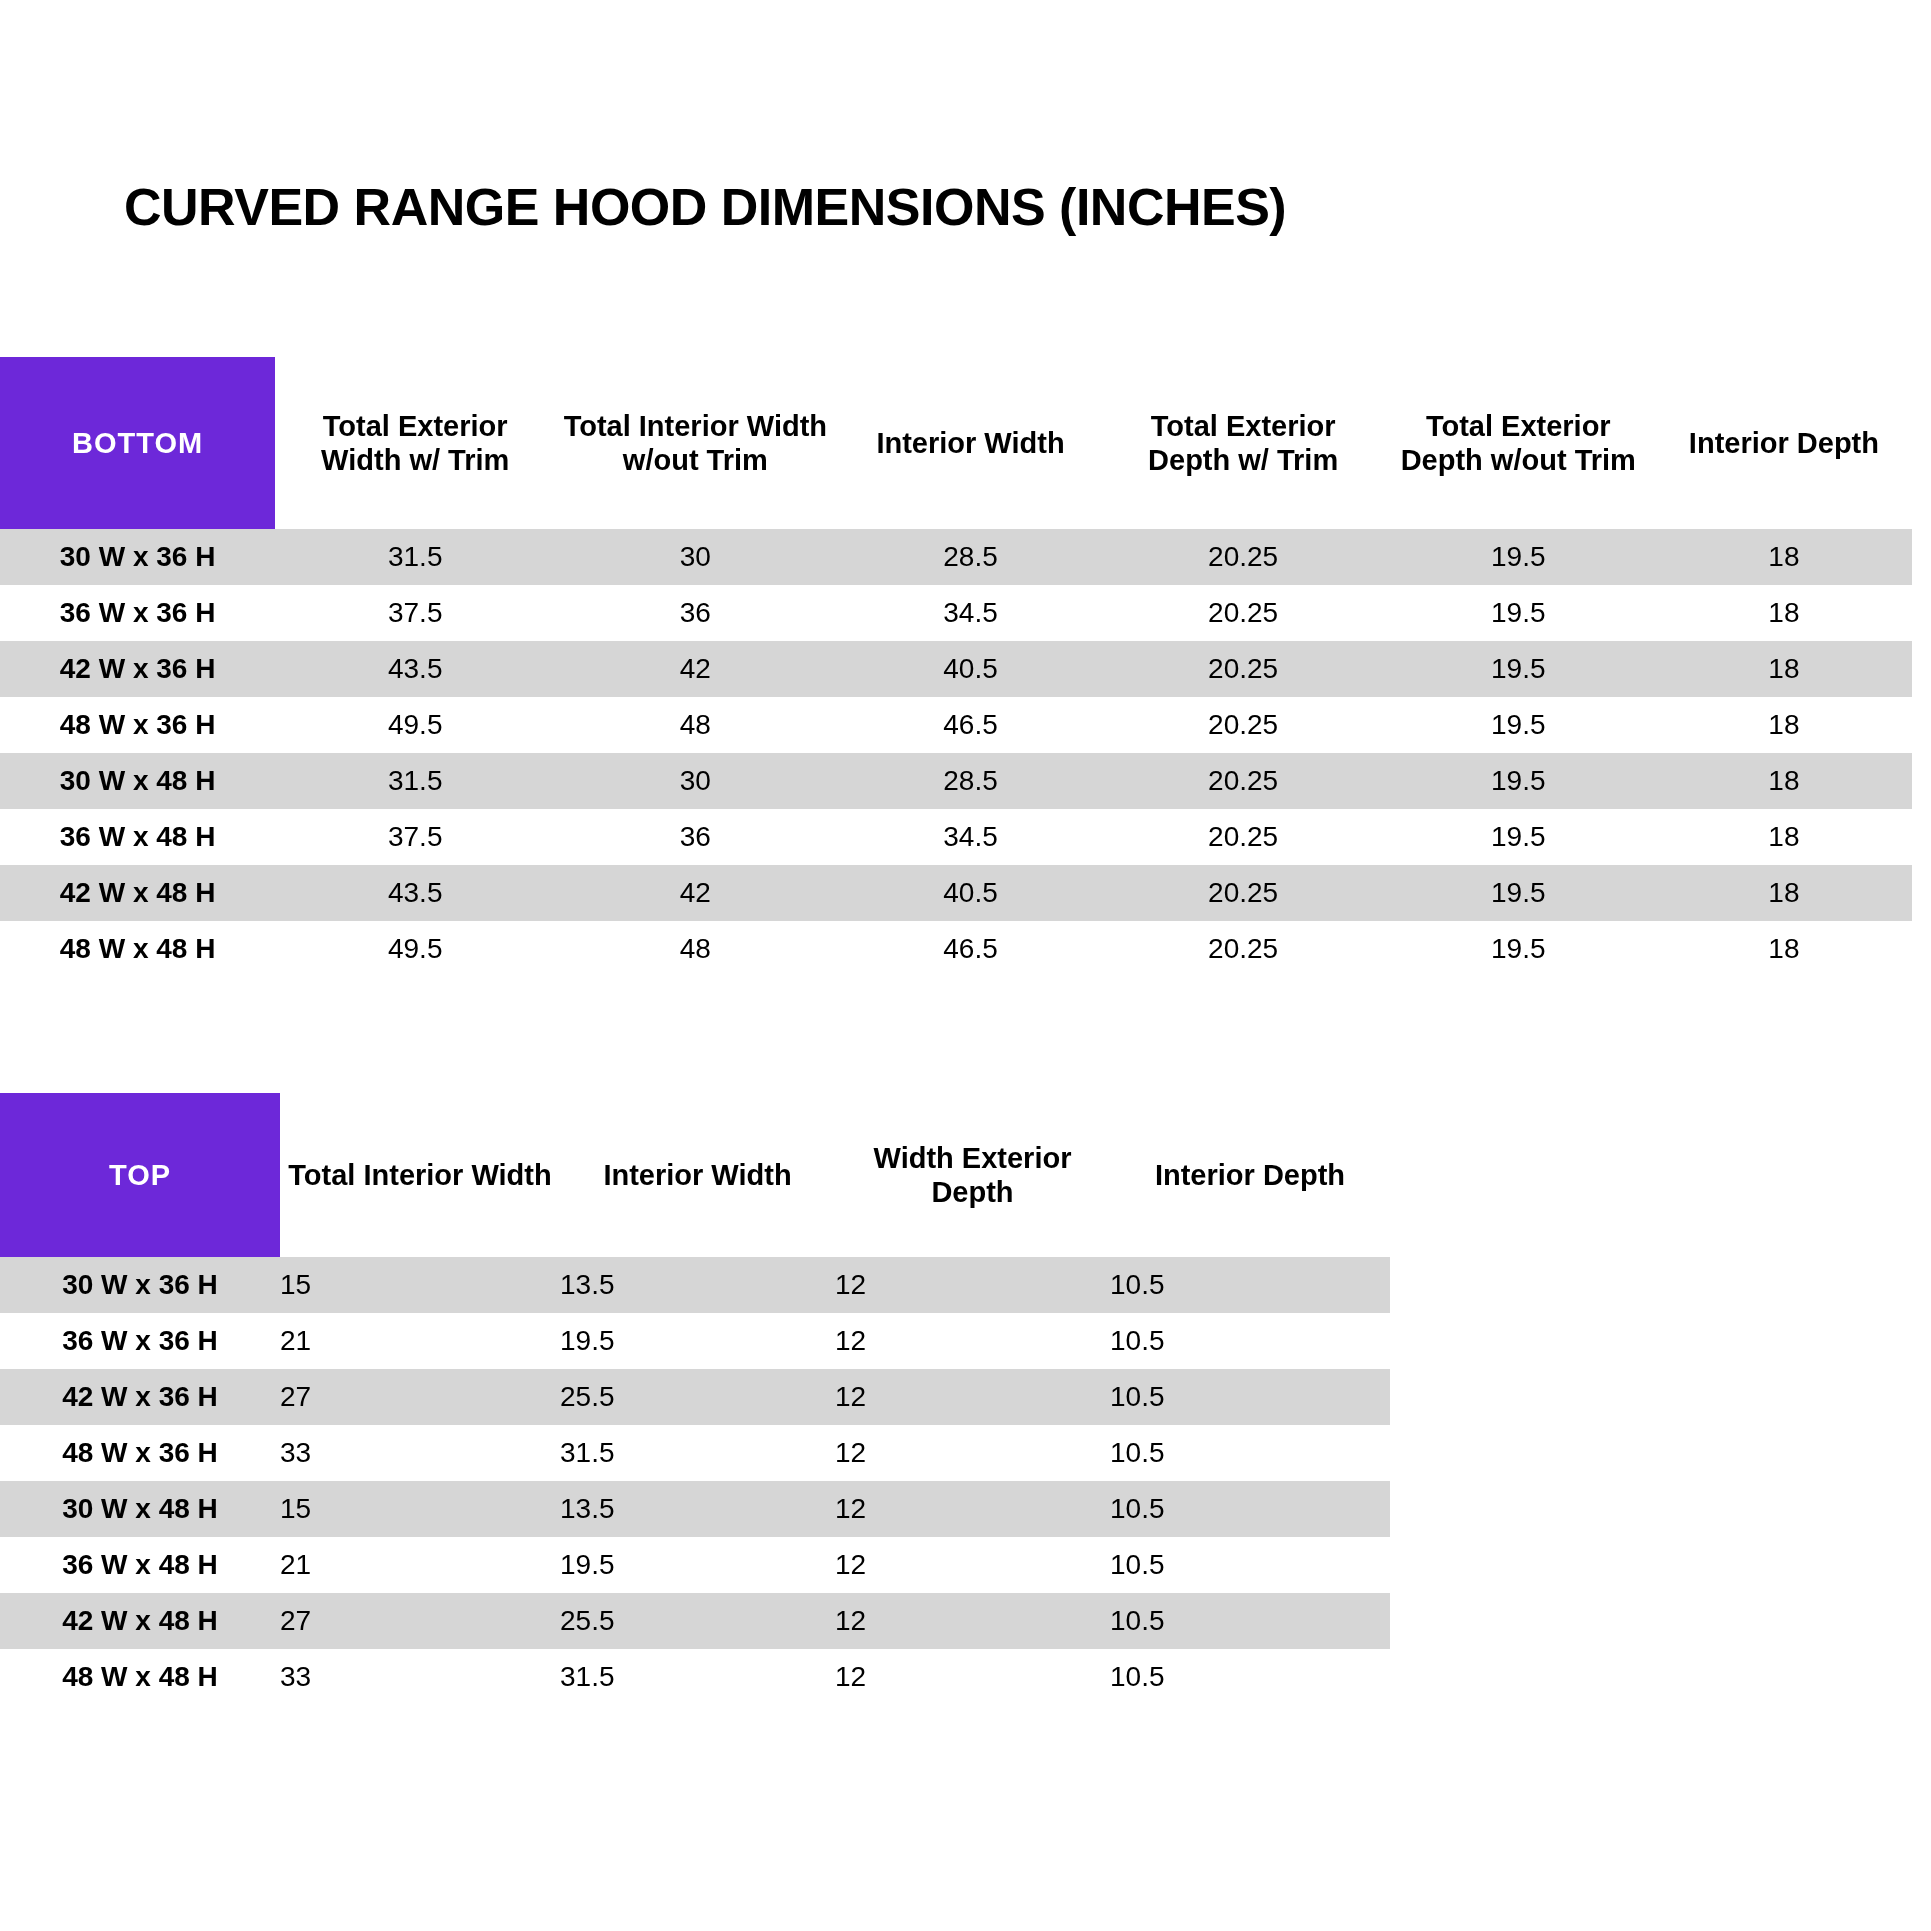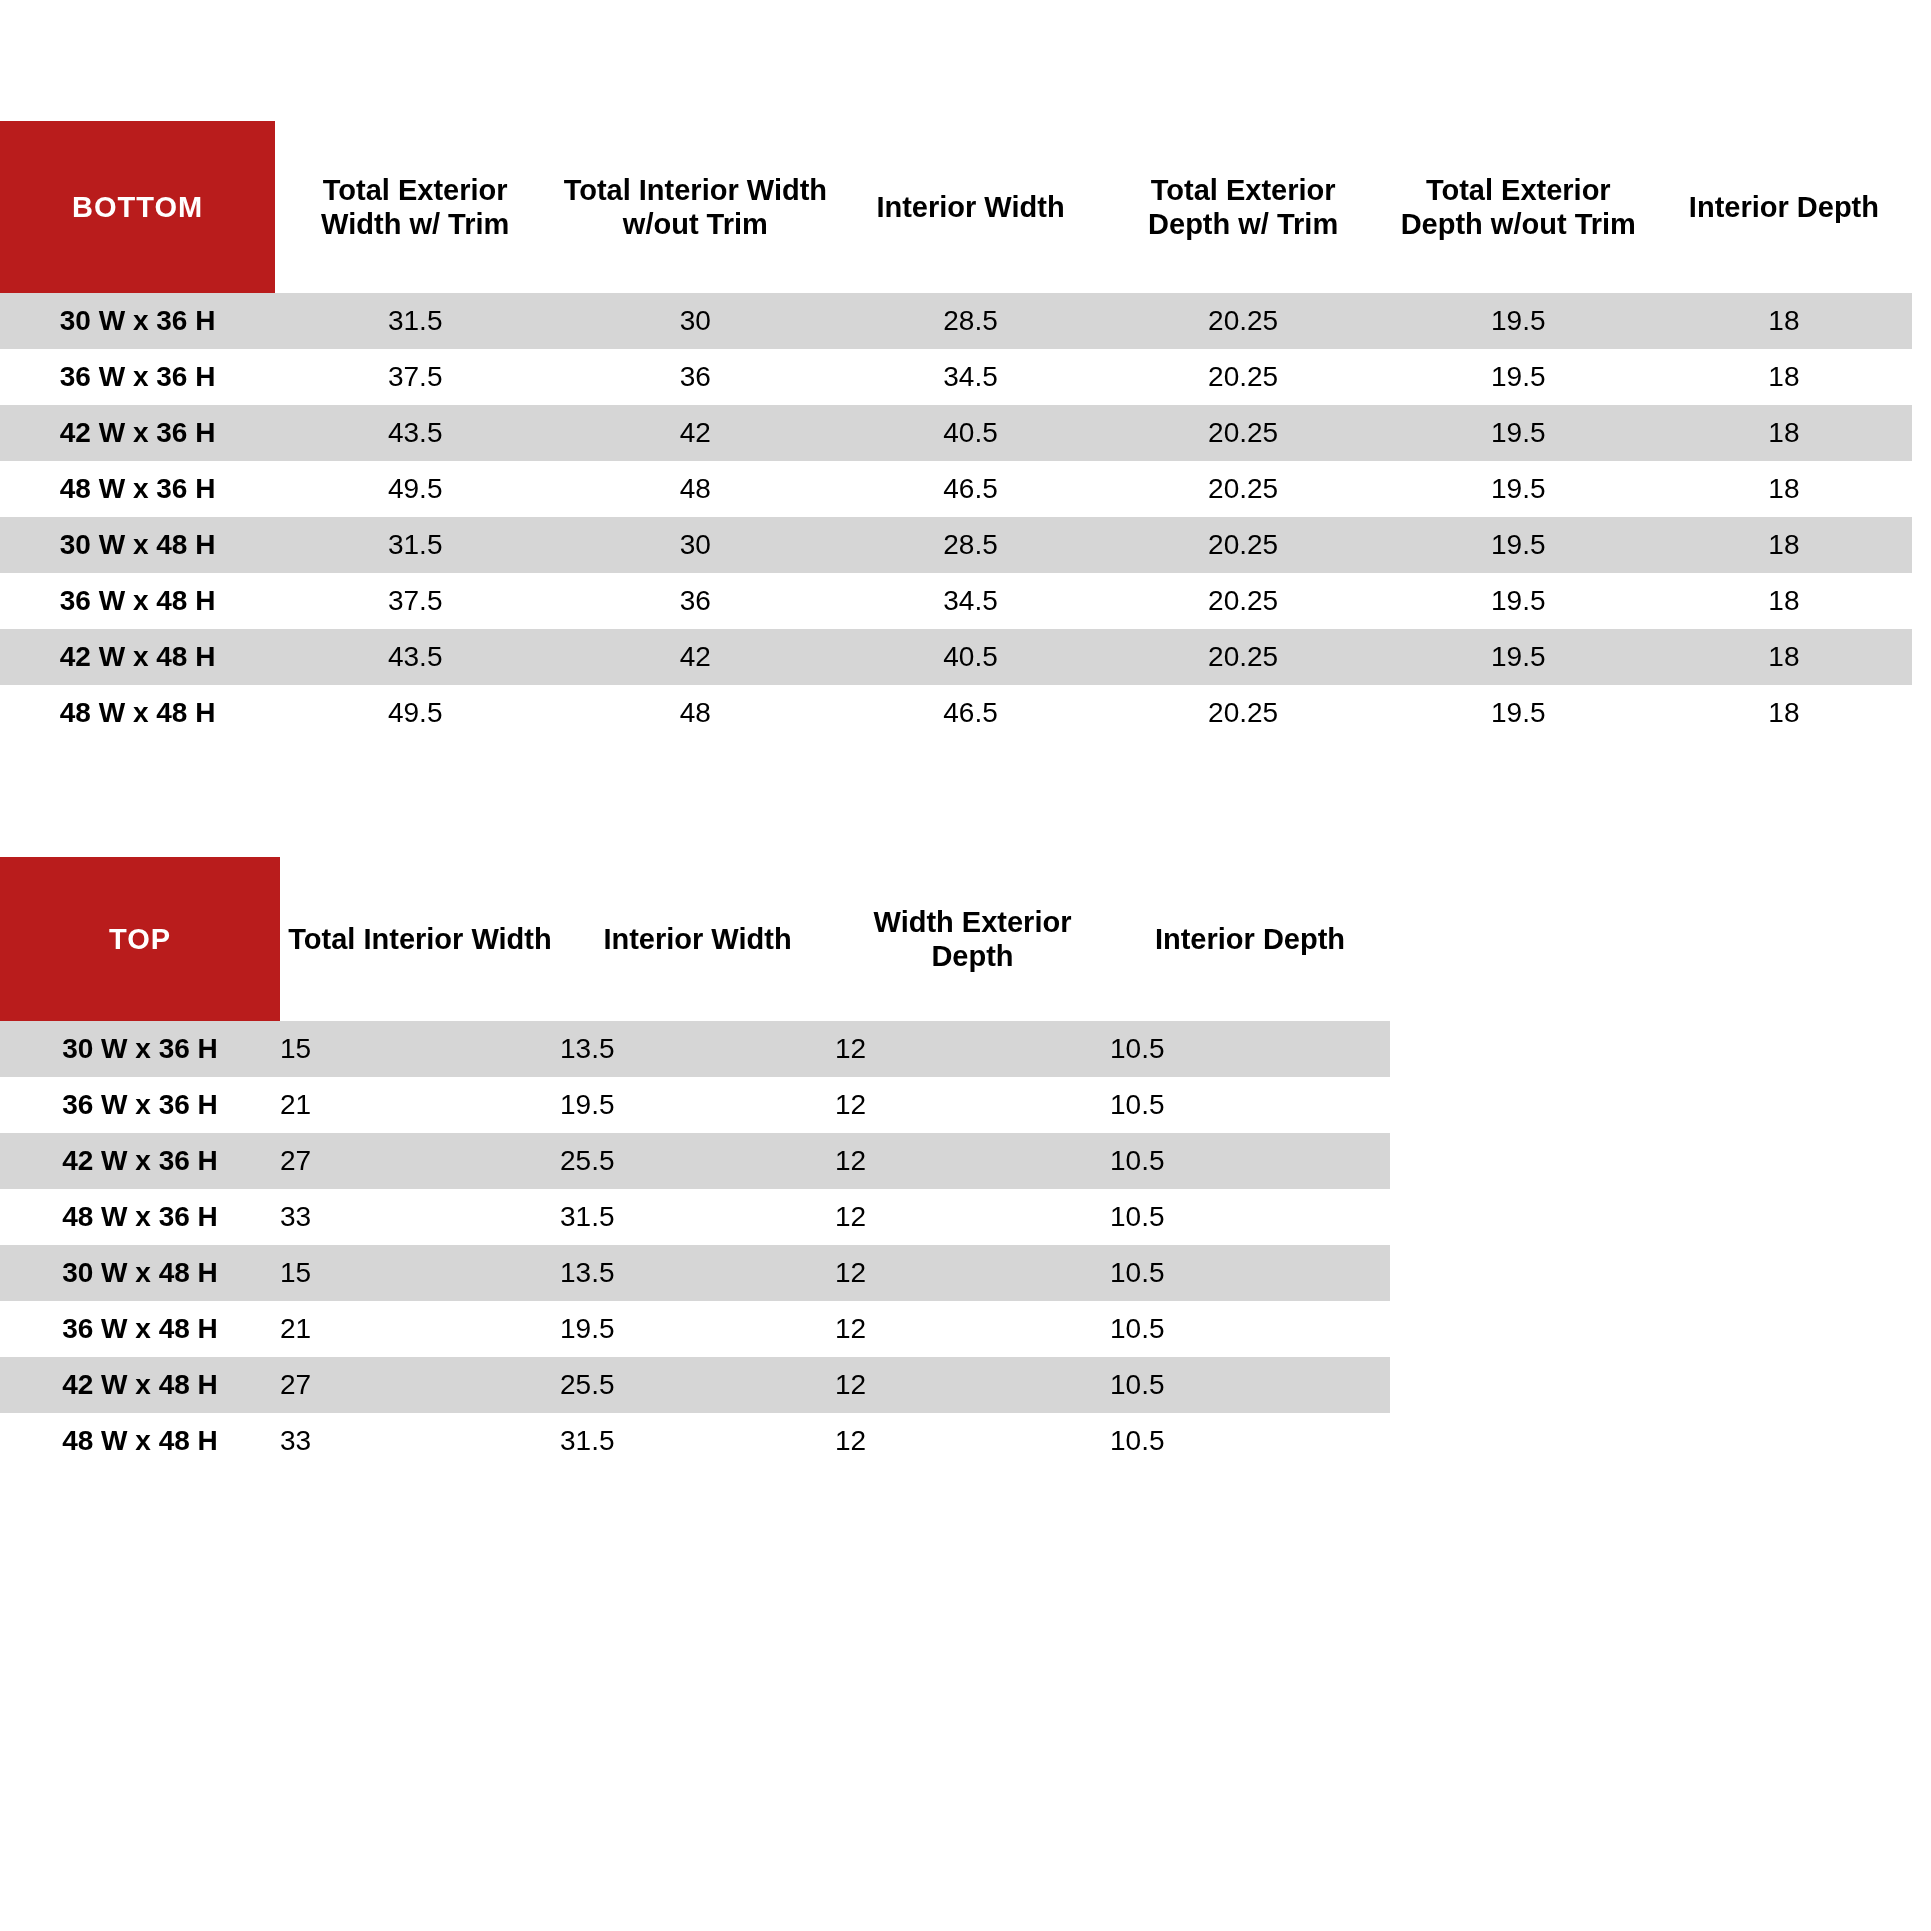--- a/index.html
+++ b/index.html
@@ -47,21 +47,21 @@
   .tbl-bottom thead th {
     font-size: 29px;
     font-weight: bold;
     text-align: center;
     vertical-align: middle;
     height: 172px;
     padding: 0 7.7px;
     line-height: 1.18;
   }
   .corner-cell {
-    background: #b91c1c;
+    background: #6d28d9;
     color: #ffffff;
     font-size: 25px;
     font-weight: bold;
     letter-spacing: 1px;
     text-align: center;
     vertical-align: middle;
   }
   .tbl-bottom tbody td {
     font-size: 28px;
     text-align: center;
@@ -107,20 +107,21 @@
     text-align: center;
   }
   .tbl-top tbody tr.shade td { background: #d6d6d6; }
   .tbl-top tbody tr.plain td { background: #ffffff; }
 </style>
 </head>
 <body>
 
 <div class="page">
 
+  <div class="title">CURVED RANGE HOOD DIMENSIONS (INCHES)</div>
 
   <table class="tbl-bottom">
     <colgroup>
       <col class="c0">
         <col class="c1">
         <col class="c2">
         <col class="c3">
         <col class="c4">
         <col class="c5">
         <col class="c6">

